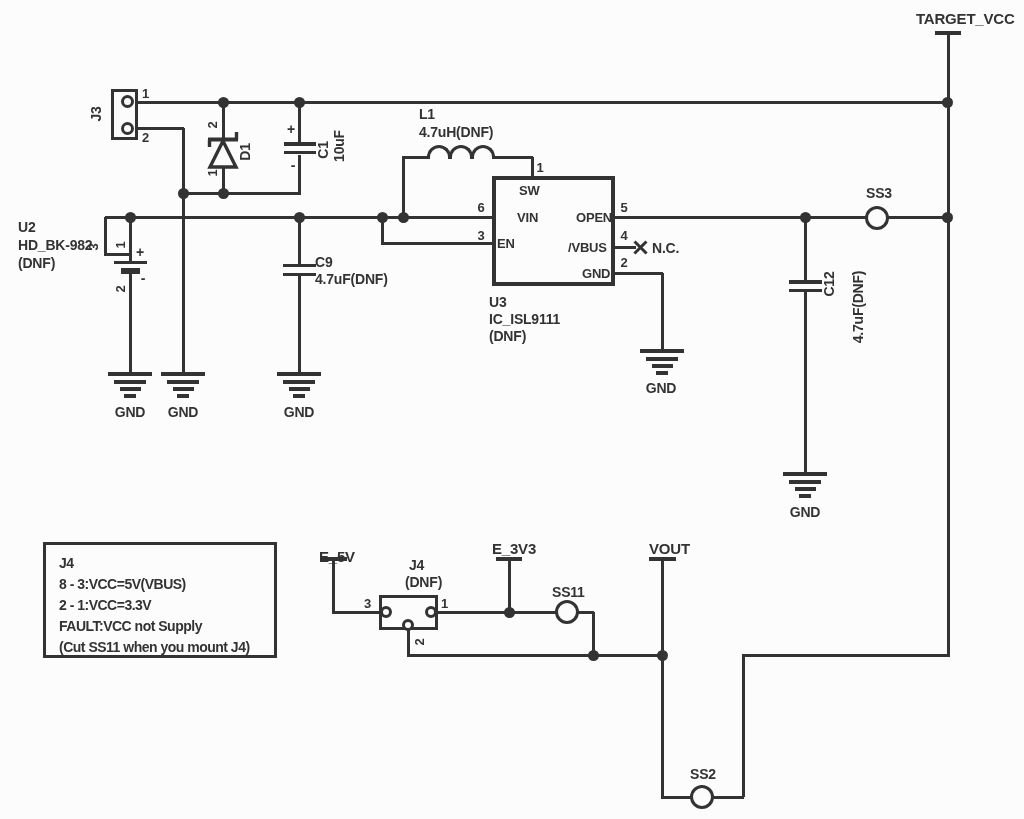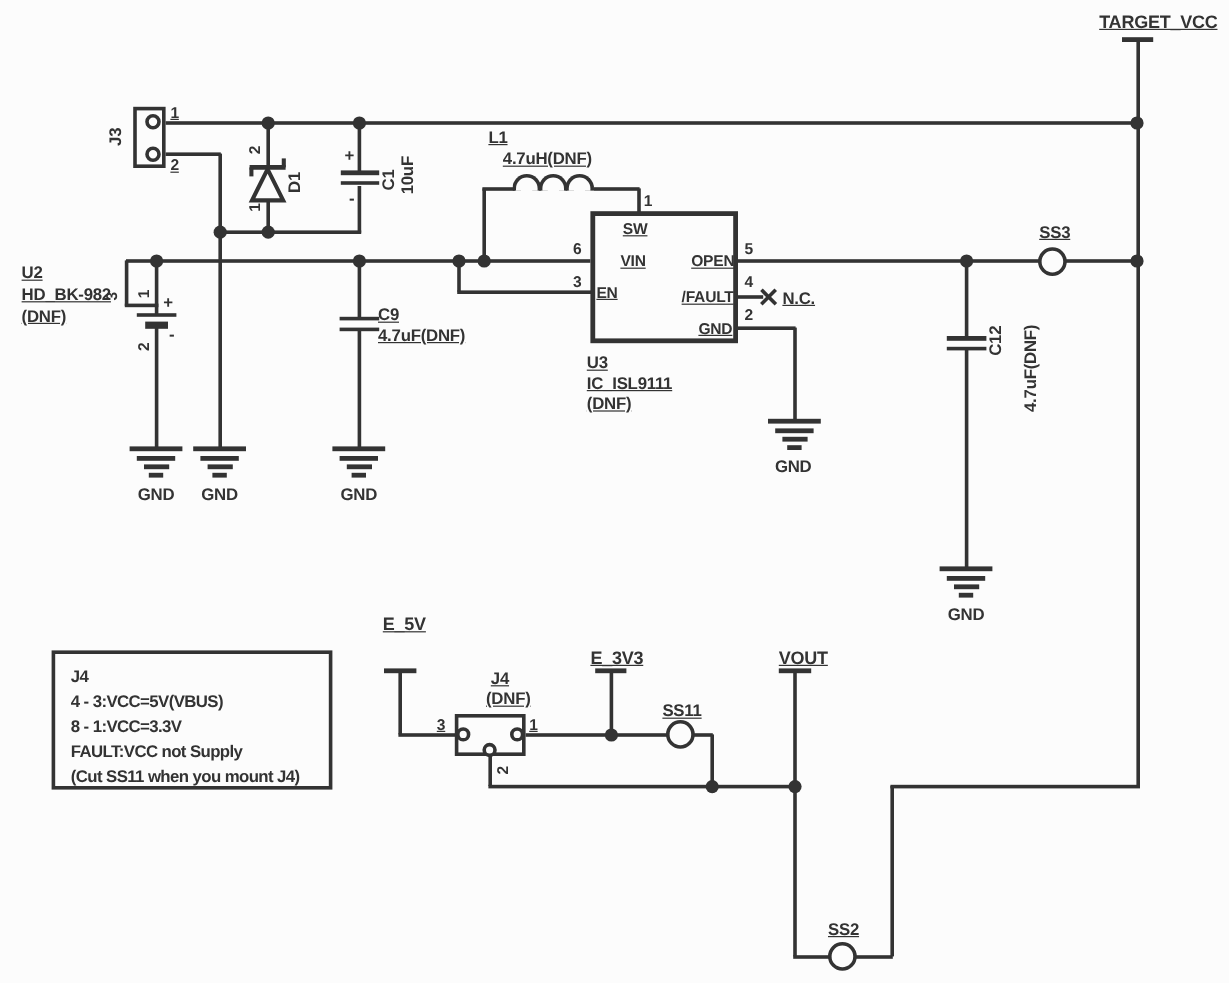--- a/index.html
+++ b/index.html
@@ -17,21 +17,21 @@
   .box { position: absolute; border: 3.5px solid #333333; background: transparent; }
   .icbox { position: absolute; border: 4px solid #333333; background: transparent; }
   .pincirc { position: absolute; width: 13px; height: 13px; border: 3px solid #333333; border-radius: 50%; background: #fcfcfc; }
   .jcirc { position: absolute; width: 24px; height: 24px; border: 3px solid #333333; border-radius: 50%; background: #fcfcfc; }
   .gnd { position: absolute; width: 44px; height: 27px; }
   .gnd .b1 { position:absolute; left:0;    top:0;    width:44px; height:4px; background:#333; }
   .gnd .b2 { position:absolute; left:6px;  top:7.5px; width:32px; height:4px; background:#333; }
   .gnd .b3 { position:absolute; left:11.5px; top:15px; width:21px; height:4px; background:#333; }
   .gnd .b4 { position:absolute; left:16px; top:22px; width:12px; height:4px; background:#333; }
   .coil { position: absolute; width: 24px; height: 14px; border: 3px solid #333333; border-bottom: none; border-radius: 12px 12px 0 0; }
-  .t  { position: absolute; white-space: nowrap; font-size: 14px; text-decoration: underline; }
+  .t  { position: absolute; white-space: nowrap; font-size: 14px; }
   .ct { position: absolute; white-space: nowrap; font-size: 14px; transform: translate(-50%,-50%); }
   .vt { position: absolute; white-space: nowrap; font-size: 14px; transform: translate(-50%,-50%) rotate(-90deg); }
   .fs15 { font-size: 15px; }
   .fs13 { font-size: 13px; }
   .xm { position: absolute; width: 15px; height: 15px; }
   .xm::before, .xm::after { content:""; position:absolute; left:-1px; top:6px; width:17px; height:3.2px; background:#333333; }
   .xm::before { transform: rotate(45deg); }
   .xm::after  { transform: rotate(-45deg); }
   .note { position: absolute; left:43px; top:542px; width:234px; height:116px; border:3px solid #333333; }
   .note .ln { position:absolute; left:13px; white-space:nowrap; font-size:14px; letter-spacing:-0.5px; }
@@ -167,21 +167,21 @@
   <div class="dot" style="left:293.5px;top:211.5px"></div>
   <div class="dot" style="left:376.5px;top:211.5px"></div>
   <div class="dot" style="left:397.5px;top:211.5px"></div>
   <div class="dot" style="left:799.5px;top:211.5px"></div>
   <div class="dot" style="left:941.5px;top:211.5px"></div>
   <div class="dot" style="left:503.5px;top:606.5px"></div>
   <div class="dot" style="left:587.5px;top:649.5px"></div>
   <div class="dot" style="left:656.5px;top:649.5px"></div>
 
   <div class="t fs15" style="left:916px;top:10px">TARGET_VCC</div>
-  <div class="t fs15" style="left:319px;top:512px">E_5V</div>
+  <div class="t fs15" style="left:319px;top:548px">E_5V</div>
   <div class="t fs15" style="left:492px;top:540px">E_3V3</div>
   <div class="t fs15" style="left:649px;top:540px">VOUT</div>
 
   <div class="ct" style="left:130px;top:412px">GND</div>
   <div class="ct" style="left:183px;top:412px">GND</div>
   <div class="ct" style="left:299px;top:412px">GND</div>
   <div class="ct" style="left:661px;top:388px">GND</div>
   <div class="ct" style="left:805px;top:512px">GND</div>
 
   <div class="vt" style="left:96px;top:114px">J3</div>
@@ -202,34 +202,34 @@
   <div class="t" style="left:18px;top:255px">(DNF)</div>
   <div class="vt fs13" style="left:93px;top:247px">3</div>
   <div class="vt fs13" style="left:120px;top:245px">1</div>
   <div class="vt fs13" style="left:120px;top:289px">2</div>
   <div class="ct" style="left:140px;top:252px">+</div>
   <div class="ct" style="left:143px;top:278px">-</div>
 
   <div class="t" style="left:315px;top:254px">C9</div>
   <div class="t" style="left:315px;top:271px">4.7uF(DNF)</div>
 
-  <div class="t" style="left:407px;top:106px">L1</div>
+  <div class="t" style="left:419px;top:106px">L1</div>
   <div class="t" style="left:419px;top:124px">4.7uH(DNF)</div>
 
   <div class="ct fs13" style="left:540px;top:167px">1</div>
   <div class="ct fs13" style="left:481px;top:207px">6</div>
   <div class="ct fs13" style="left:481px;top:235px">3</div>
   <div class="ct fs13" style="left:624px;top:207px">5</div>
   <div class="ct fs13" style="left:624px;top:235px">4</div>
   <div class="ct fs13" style="left:624px;top:262px">2</div>
   <div class="t fs13" style="left:519px;top:183px">SW</div>
   <div class="t fs13" style="left:517px;top:210px">VIN</div>
   <div class="t fs13" style="left:497px;top:236px">EN</div>
   <div class="t fs13" style="left:576px;top:210px">OPEN</div>
-  <div class="t fs13" style="left:568px;top:240px">/FAULT</div>
+  <div class="t fs13" style="left:568px;top:240px">/VBUS</div>
   <div class="t fs13" style="left:582px;top:266px">GND</div>
   <div class="t" style="left:652px;top:240px">N.C.</div>
   <div class="t" style="left:489px;top:294px">U3</div>
   <div class="t" style="left:489px;top:311px">IC_ISL9111</div>
   <div class="t" style="left:489px;top:328px">(DNF)</div>
 
   <div class="vt" style="left:829px;top:284px">C12</div>
   <div class="vt" style="left:858px;top:307px">4.7uF(DNF)</div>
 
   <div class="t" style="left:866px;top:185px">SS3</div>
@@ -237,19 +237,19 @@
   <div class="t" style="left:690px;top:766px">SS2</div>
 
   <div class="t" style="left:409px;top:557px">J4</div>
   <div class="t" style="left:405px;top:574px">(DNF)</div>
   <div class="t fs13" style="left:364px;top:596px">3</div>
   <div class="t fs13" style="left:441px;top:596px">1</div>
   <div class="vt fs13" style="left:419px;top:642px">2</div>
 
   <div class="note">
     <div class="ln" style="top:10px">J4</div>
-    <div class="ln" style="top:31px">4 - 3:VCC=5V(VBUS)</div>
-    <div class="ln" style="top:52px">8 - 1:VCC=3.3V</div>
+    <div class="ln" style="top:31px">8 - 3:VCC=5V(VBUS)</div>
+    <div class="ln" style="top:52px">2 - 1:VCC=3.3V</div>
     <div class="ln" style="top:73px">FAULT:VCC not Supply</div>
     <div class="ln" style="top:94px">(Cut SS11 when you mount J4)</div>
   </div>
 
 </div>
 
 </body></html>

